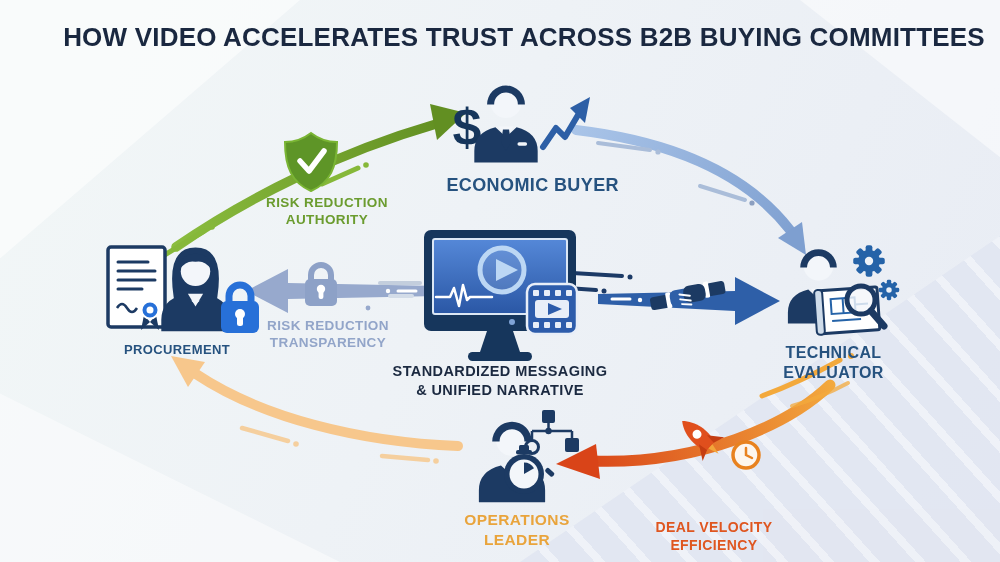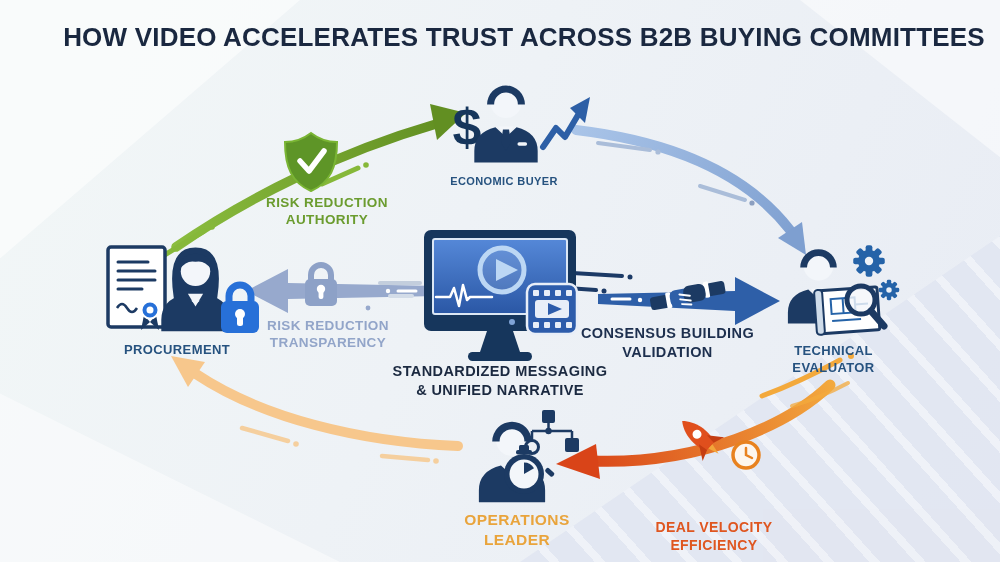--- a/index.html
+++ b/index.html
@@ -20,22 +20,22 @@
     opacity:.85;
   }
   .title{
     position:absolute;top:22px;left:0;width:1000px;text-align:center;
     font-size:26px;font-weight:800;letter-spacing:.2px;color:#1a2840;padding-left:24px;
   }
   .lbl{
     position:absolute;text-align:center;font-weight:800;white-space:pre-line;
     line-height:1.28;letter-spacing:.4px;
   }
-  .lbl-econ   {left:389px;top:174px;width:230px;font-size:11px;color:#26527f;}
-  .lbl-tech   {left:756px;top:343px;width:155px;font-size:13px;color:#26527f;text-align:center;}
+  .lbl-econ   {left:389px;top:174px;width:230px;font-size:18px;color:#26527f;text-align:right;}
+  .lbl-tech   {left:756px;top:343px;width:155px;font-size:16px;color:#26527f;text-align:center;}
   .lbl-proc   {left:88px; top:342px;width:178px;font-size:13px;color:#26527f;}
   .lbl-ops    {left:432px;top:510px;width:170px;font-size:15.5px;color:#e9a43c;}
   .lbl-hub    {left:383px;top:362px;width:234px;font-size:14.5px;color:#1b2940;}
   .lbl-auth   {left:232px;top:194px;width:190px;font-size:13.5px;color:#6b9c2f;}
   .lbl-align  {left:613px;top:191px;width:150px;font-size:15px;letter-spacing:.8px;color:#1d2f4e;}
   .lbl-cons   {left:565px;top:324px;width:205px;font-size:14.5px;color:#1d2f4e;}
   .lbl-transp {left:238px;top:317px;width:180px;font-size:13.5px;color:#92a5c9;}
   .lbl-deal   {left:629px;top:480px;width:170px;font-size:14px;color:#df5620;margin-top:39px;}
   svg.diagram{position:absolute;left:0;top:0;}
   .dollar{font-family:"Liberation Sans","DejaVu Sans",sans-serif;font-weight:bold;font-size:52px;}
@@ -276,19 +276,17 @@
   <div class="lbl lbl-econ">ECONOMIC BUYER</div>
   <div class="lbl lbl-tech">TECHNICAL
 EVALUATOR</div>
   <div class="lbl lbl-proc">PROCUREMENT</div>
   <div class="lbl lbl-ops">OPERATIONS
 LEADER</div>
   <div class="lbl lbl-hub">STANDARDIZED MESSAGING
 &amp; UNIFIED NARRATIVE</div>
   <div class="lbl lbl-auth">RISK REDUCTION
 AUTHORITY</div>
-  <div class="lbl lbl-cons">CONSENSUS BUILDING
-VALIDATION</div>
   <div class="lbl lbl-transp">RISK REDUCTION
 TRANSPARENCY</div>
   <div class="lbl lbl-deal">DEAL VELOCITY
 EFFICIENCY</div>
 </div>
 
 </body></html>

